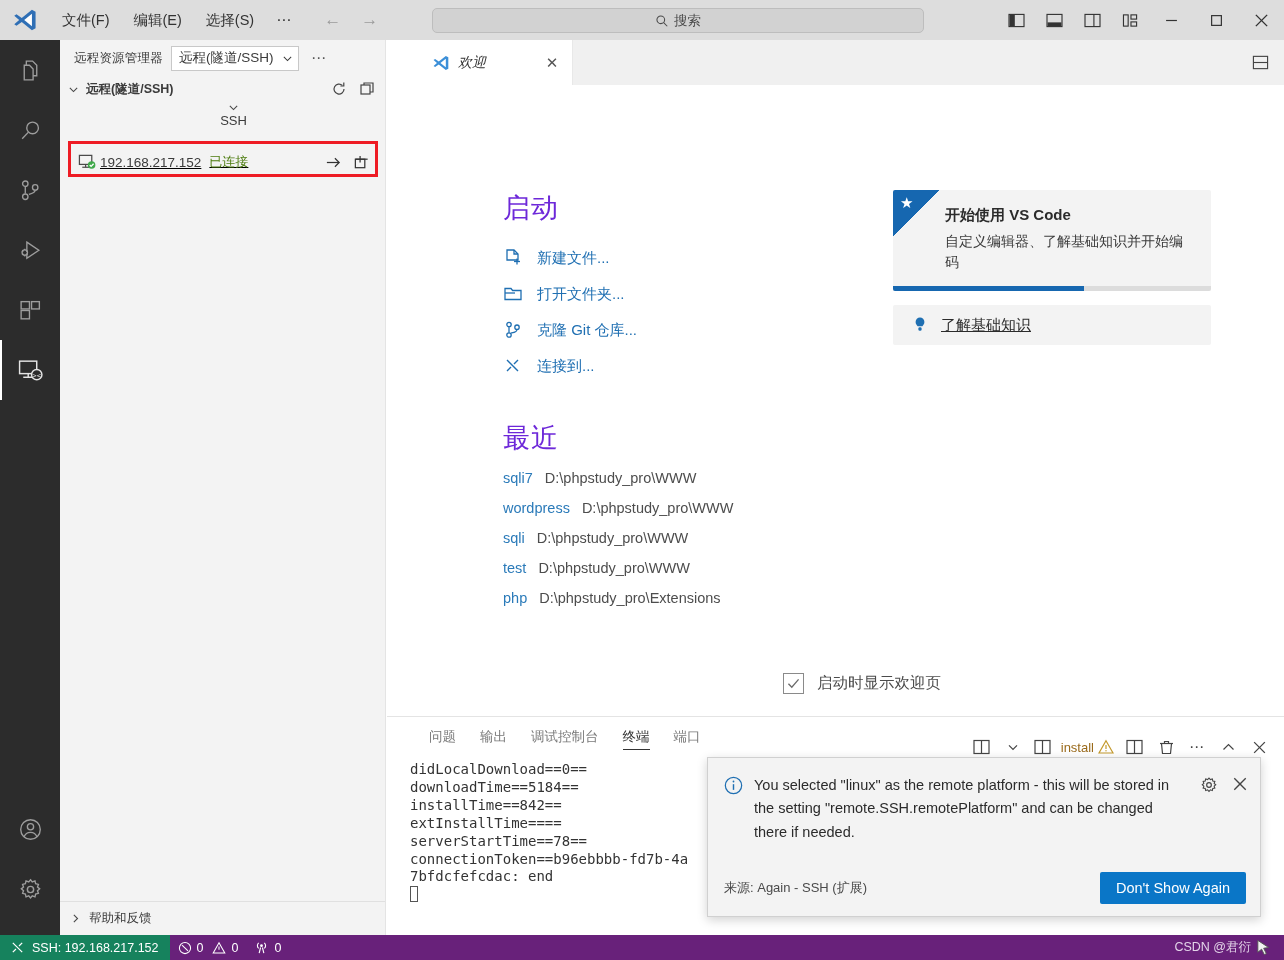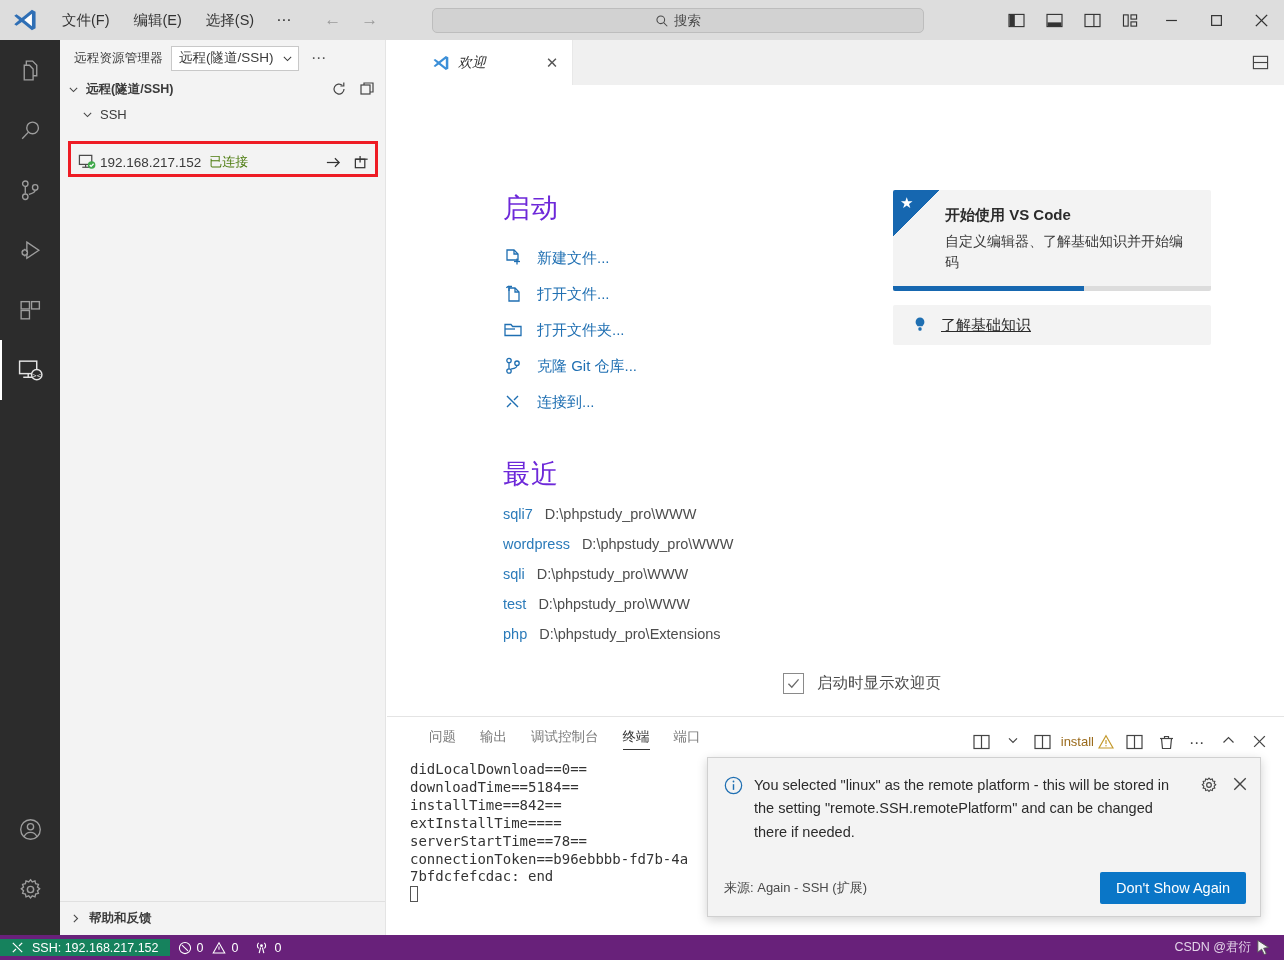--- a/index.html
+++ b/index.html
@@ -69,42 +69,42 @@
     padding: 0 5px 0 7px; font-size: 13.5px; color: #3b3b3b; max-width: 128px;
   }
   .sb-more { font-size: 15px; color: #555; padding: 0 4px; letter-spacing: 1px; }
   .sb-section {
     height: 26px; display: flex; align-items: center; padding: 0 10px 0 8px; gap: 4px;
   }
   .sb-section .caret { font-size: 10px; color: #484848; width: 14px; text-align: center; }
   .sb-section .stitle { font-size: 12.5px; font-weight: bold; color: #3b3b3b; }
   .sb-section .actions { margin-left: auto; display: flex; gap: 12px; align-items: center; }
   .sb-sub {
-    height: 24px; display: flex; align-items: center; padding-left: 22px; gap: 6px;
+    height: 24px; display: flex; align-items: center; padding-left: 22px;  flex-direction: column;
   }
   .sb-sub .caret { font-size: 10px; color: #484848; width: 12px; }
   .sb-sub .label { font-size: 13px; color: #3b3b3b; }
   .sb-host-wrap {
     position: absolute; left: 8px; top: 101px; width: 310px; height: 36px;
     border: 3px solid #ee1b24;
   }
   .sb-host {
     position: absolute; left: 3px; top: 3px; width: 304px; height: 30px;
-    display: flex; align-items: center; padding-left: 26px; gap: 8px;
+    display: flex; align-items: center; padding-left: 26px; gap: 8px; text-decoration: underline;
   }
   .sb-host .host-label { font-size: 13.5px; color: #3b3b3b; }
   .sb-host .host-state { font-size: 13px; color: #4d7c0f; }
   .sb-host .host-actions { margin-left: auto; display: flex; gap: 11px; padding-right: 8px; }
   .sb-footer {
     position: absolute; bottom: 0; left: 0; width: 100%; height: 34px;
     display: flex; align-items: center; gap: 8px; padding-left: 10px;
     border-top: 1px solid #e0e0e0; background: #f3f3f3;
   }
   .sb-footer .caret { font-size: 10px; color: #484848; }
-  .sb-footer .label { font-size: 12.5px; font-weight: bold; color: #3b3b3b; }
+  .sb-footer .label { font-size: 12.5px; font-weight: normal; color: #3b3b3b; }
 
   
   .editor-area {
     position: absolute; left: 387px; top: 40px; width: 897px; height: 676px; background: #ffffff; margin-left: 31px;
   }
   .tabbar { height: 45px; background: #f0f0f0; display: flex; align-items: stretch; position: relative; }
   .tab {
     width: 155px; background: #ffffff; display: flex; align-items: center; gap: 8px;
     padding: 0 10px 0 14px; position: relative; border-right: 1px solid #e8e8e8;
   }
@@ -160,21 +160,21 @@
   .panel-tabs { height: 40px; display: flex; align-items: center; padding-left: 30px; gap: 0; }
   .panel-tab {
     font-size: 13.5px; color: #7a7a7a; padding: 0 12px; height: 40px;
     display: flex; align-items: center; position: relative;
   }
   .panel-tab.active { color: #333; }
   .panel-tab.active::after {
     content: ""; position: absolute; left: 12px; right: 12px; bottom: 7px; height: 1.5px; background: #333;
   }
   .panel-actions { margin-left: auto; display: flex; align-items: center; gap: 5px; padding-right: 12px; }
-  .pa-btn { display: flex; align-items: flex-start; justify-content: center; height: 26px; min-width: 26px; padding: 0 3px; margin-top: 20px; }
+  .pa-btn { display: flex; align-items: center; justify-content: center; height: 26px; min-width: 26px; padding: 0 3px; margin-top: 20px; }
   .pa-install { font-size: 13px; color: #9a6a1b; padding: 0 4px; }
   .terminal {
     position: absolute; left: 0; top: 40px; width: 897px; height: 179px;
     font-family: "DejaVu Sans Mono", "Liberation Mono", monospace;
     font-size: 14px; color: #333; padding: 4px 0 0 23px; line-height: 1.28;
   }
   .terminal .line { white-space: pre; }
   .term-cursor {
     display: inline-block; width: 8px; height: 16px; border: 1px solid #555; vertical-align: -3px;
   }
@@ -196,21 +196,21 @@
     margin-left: auto; background: #0a76c7; color: #fff; font-size: 14.5px;
     padding: 8px 16px; border: none; border-radius: 2px; cursor: pointer;
   }
 
   
   .statusbar {
     position: absolute; left: 0; bottom: 0; width: 1284px; height: 25px;
     background: #68217a; display: flex; align-items: center; color: #fff;
   }
   .sb-remote {
-    background: #16825d; height: 17px; display: flex; align-items: center; gap: 7px;
+    background: #16825d; height: 25px; display: flex; align-items: center; gap: 7px;
     padding: 0 11px 0 10px;
   }
   .sb-remote .rtext { font-size: 12.5px; color: #fff; }
   .sb-stat { display: flex; align-items: center; gap: 5px; padding: 0 8px; height: 25px; font-size: 12.5px; }
   .sb-watermark {
     margin-left: auto; font-size: 12.5px; color: #e2d3e8; padding-right: 12px;
     display: flex; align-items: center; gap: 4px;
   }
   svg { display: block; }
 </style>
@@ -493,31 +493,20 @@
               <svg width="20" height="20" viewBox="0 0 20 20">
                   <path d="M4 2 h7 l4 4 v6 h-11 z" fill="none" stroke="#1f6fb2" stroke-width="1.3"></path>
                   <path d="M11 2 v4 h4" fill="none" stroke="#1f6fb2" stroke-width="1.3"></path>
                   <line x1="11" y1="13.5" x2="17" y2="13.5" stroke="#1f6fb2" stroke-width="1.3"></line>
                   <line x1="14" y1="10.5" x2="14" y2="16.5" stroke="#1f6fb2" stroke-width="1.3"></line>
                 </svg>
             </span>
             <span class="s-label">新建文件...</span>
           </div>
 
-          <div class="start-item">
-            <span>
-              <svg width="20" height="20" viewBox="0 0 20 20">
-                  <path d="M6 4 h6 l4 4 v9 h-10 z" fill="none" stroke="#1f6fb2" stroke-width="1.3"></path>
-                  <path d="M12 4 v4 h4" fill="none" stroke="#1f6fb2" stroke-width="1.3"></path>
-                  <path d="M6 7 V2.5 h3" fill="none" stroke="#1f6fb2" stroke-width="1.3"></path>
-                  <path d="M3.5 4 a2.5 2.5 0 0 1 2.5 -1.5" fill="none" stroke="#1f6fb2" stroke-width="1.3"></path>
-                </svg>
-            </span>
-            <span class="s-label">打开文件...</span>
-          </div>
 
           <div class="start-item">
             <span>
               <svg width="20" height="20" viewBox="0 0 20 20">
                   <path d="M2 4.5 h6 l1.6 2 h8.4 v9 h-16 z" fill="none" stroke="#1f6fb2" stroke-width="1.3"></path>
                   <line x1="2" y1="9" x2="12" y2="9" stroke="#1f6fb2" stroke-width="1.3"></line>
                 </svg>
             </span>
             <span class="s-label">打开文件夹...</span>
           </div>

